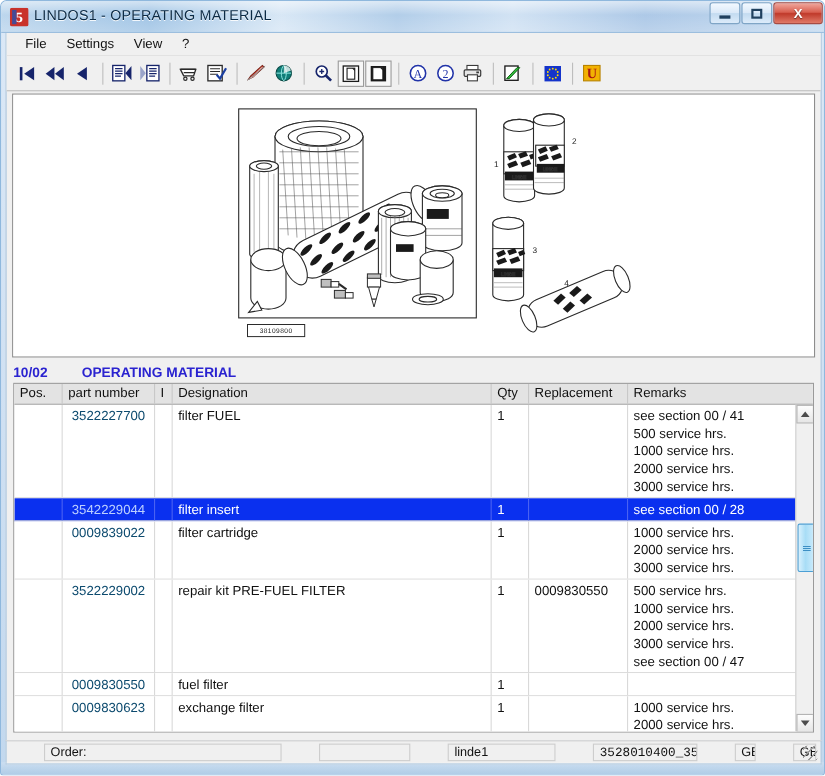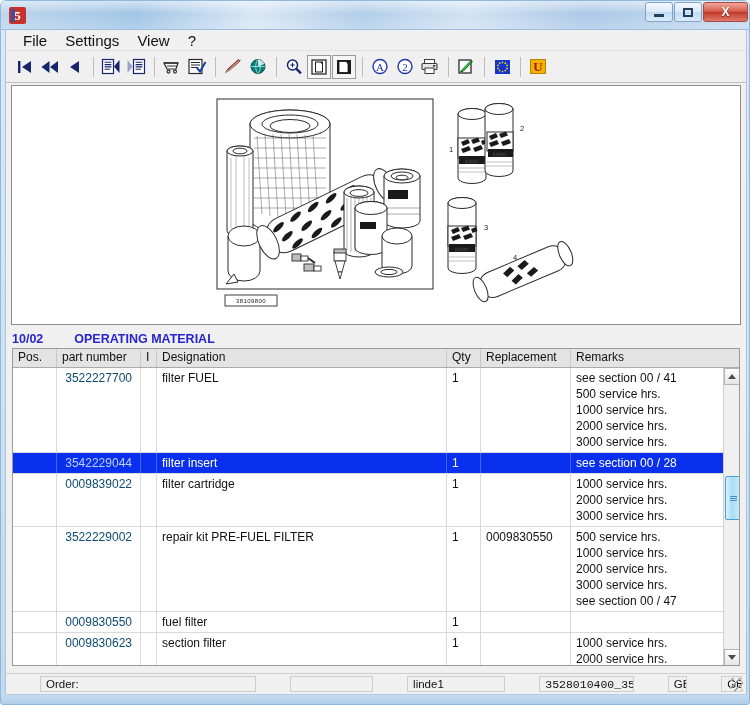--- a/index.html
+++ b/index.html
@@ -63,21 +63,21 @@
     box-sizing: border-box;
   }
 
   
   .menubar {
     position: relative; height: 21px; width: 100%;
     background: #f0f0f0; border-bottom: 1px solid #e2e2e2;
     display: flex; align-items: center; padding-left: 8px; box-sizing: border-box;
   }
   .menu-item {
-    font-size: 15px; color: #111; padding: 2px 9px; cursor: default;
+    font-size: 12px; color: #111; padding: 2px 9px; cursor: default;
   }
 
   
   .toolbar {
     position: relative; height: 32px; width: 100%;
     background: #f0f0f0;
     border-bottom: 1px solid #bfbfbf;
     display: flex; align-items: center; padding-left: 7px; box-sizing: border-box;
   }
   .tb-btn {
@@ -202,20 +202,21 @@
 <div id="app">
 
   <div class="titlebar">
     <span class="title-icon">
       <svg width="17" height="17" viewBox="0 0 17 17">
         <rect x="0" y="0" width="17" height="17" rx="2" fill="#c9322a"></rect>
         <text x="8.5" y="13" font-family="Liberation Serif, serif" font-size="13" font-weight="bold" fill="#ffffff" text-anchor="middle">5</text>
         <rect x="2" y="2" width="4" height="13" fill="#2f4fa8" opacity=".85"></rect>
       </svg>
     </span>
+    <div class="title-text">LINDOS1 - OPERATING MATERIAL</div>
     <div class="wbtns">
       <div class="wbtn">
         <i class="glyph-min"></i>
       </div>
       <div class="wbtn">
         <i class="glyph-max"></i>
       </div>
       <div class="wbtn close">X</div>
     </div>
   </div>
@@ -640,21 +641,21 @@
             <div class="cell c-i"></div>
             <div class="cell c-desg">fuel filter</div>
             <div class="cell c-qty">1</div>
             <div class="cell c-repl"></div>
             <div class="cell c-rem"></div>
           </div>
           <div class="row">
             <div class="cell c-pos"></div>
             <div class="cell c-pn pn">0009830623</div>
             <div class="cell c-i"></div>
-            <div class="cell c-desg">section filter</div>
+            <div class="cell c-desg">exchange filter</div>
             <div class="cell c-qty">1</div>
             <div class="cell c-repl"></div>
             <div class="cell c-rem">1000 service hrs.
 2000 service  hrs.
 3000 service hrs.</div>
           </div>
         </div>
 
       <div class="vscroll">
         <div class="sb-arrow">

